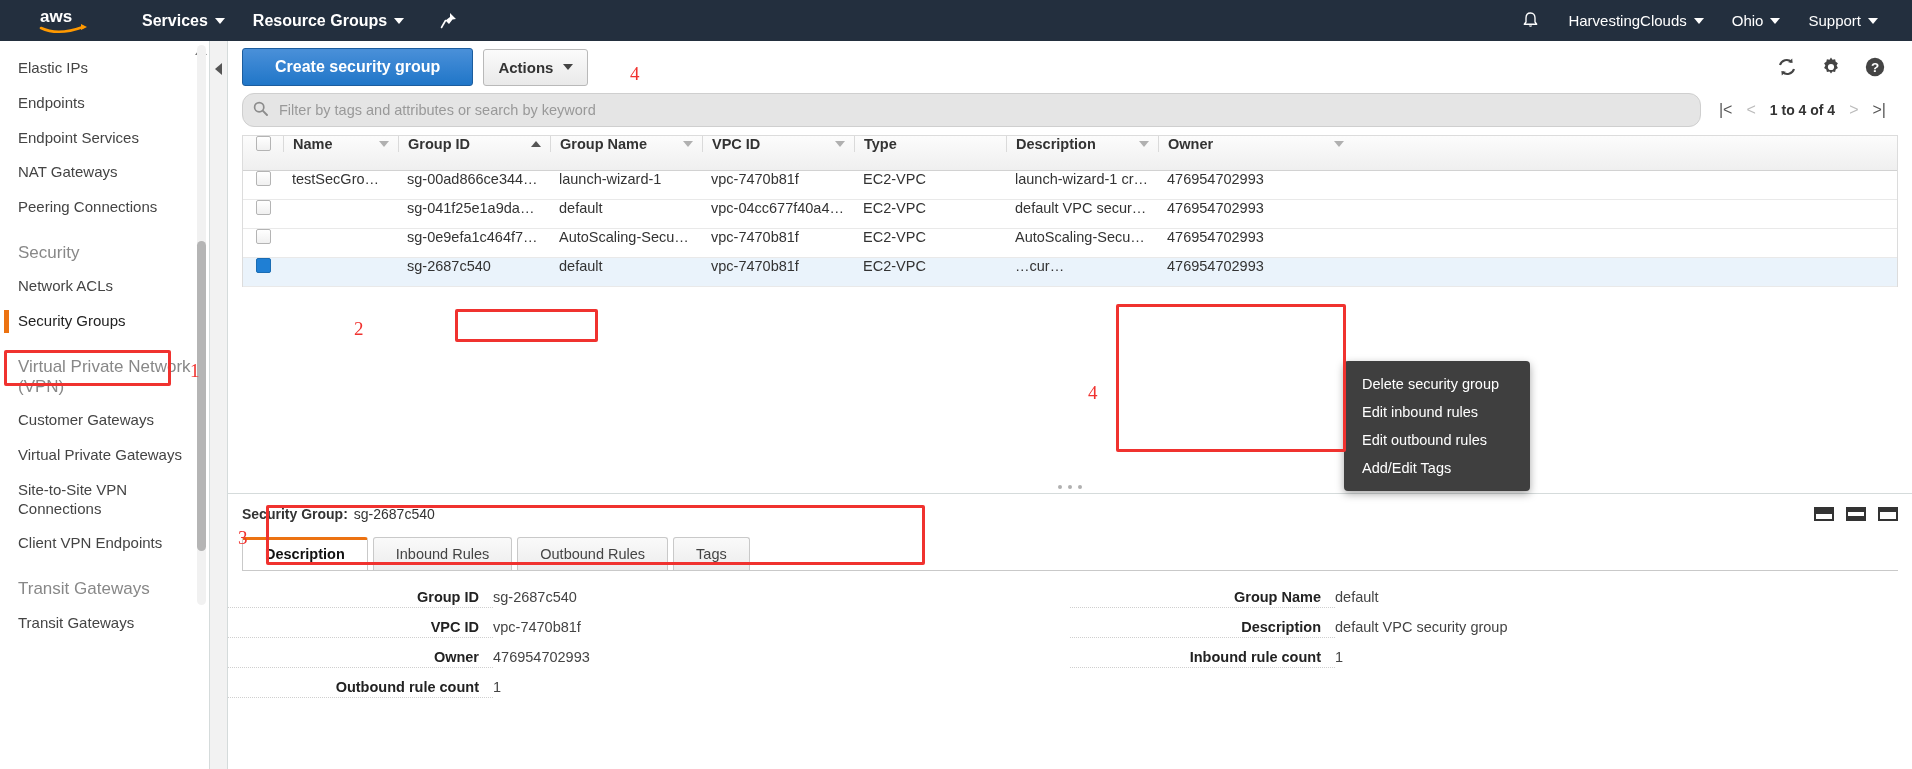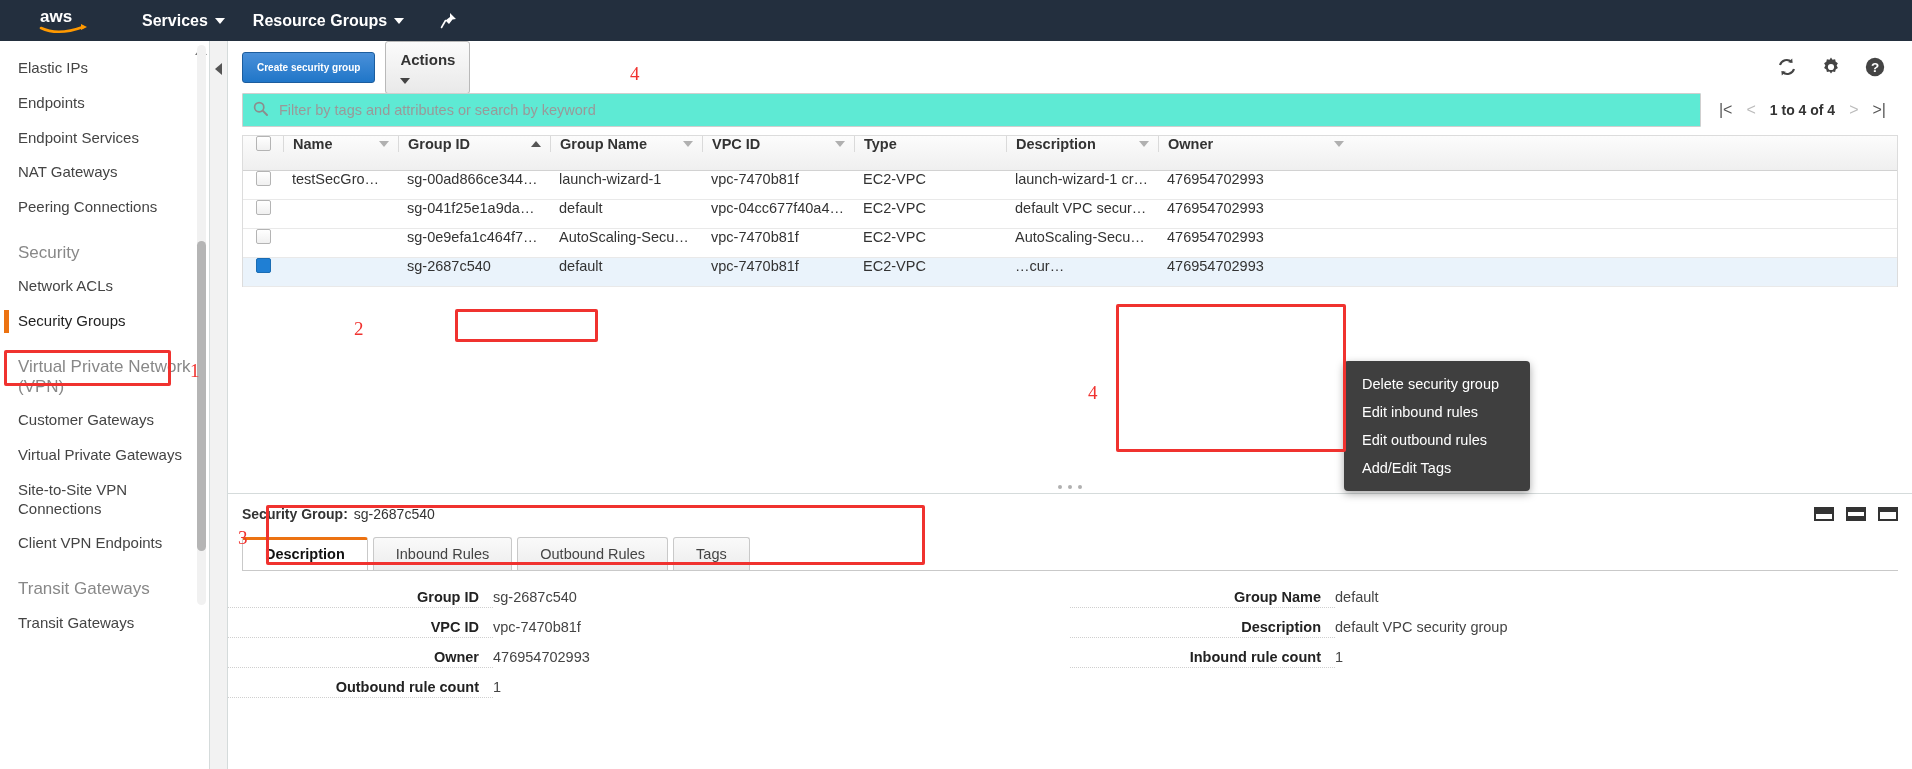--- a/index.html
+++ b/index.html
@@ -115,50 +115,49 @@
   #main { flex: 1; position: relative; background: #fff; overflow: hidden; }
 
   
   #toolbar {
     height: 52px; display: flex; align-items: center;
     padding: 0 14px; gap: 10px;
   }
   #create-btn {
     background: linear-gradient(#4a90d9, #2076c8);
     border: 1px solid #1c5d9e;
-    color: #fff; font-size: 10px; font-weight: bold;
-    padding: 9px 14px; border-radius: 3px; cursor: pointer;
+    color: #fff; font-size: 16px; font-weight: bold;
+    padding: 9px 32px; border-radius: 3px; cursor: pointer;
     white-space: nowrap;
   }
   #actions-btn {
     background: linear-gradient(#fbfbfb, #e9e9e9);
     border: 1px solid #b9b9b9;
     color: #333; font-size: 15px; font-weight: bold;
     padding: 9px 14px; border-radius: 3px; cursor: pointer;
-    display: flex; gap: 10px;
+    display: flex; align-items: center; gap: 10px;
     white-space: nowrap;
-    flex-direction: column;
   }
   .caret-dk {
     width: 0; height: 0;
     border-left: 5px solid transparent;
     border-right: 5px solid transparent;
     border-top: 6px solid #444;
   }
   #tb-right { margin-left: auto; display: flex; align-items: center; gap: 22px; padding-right: 12px; }
   .tb-icon { cursor: pointer; display: flex; align-items: center; }
 
   
   #searchrow {
     display: flex; align-items: stretch;
     margin: 0 14px; height: 34px;
   }
   #search-box {
-    flex: 1; border: 1px solid #cfcfcf; border-radius: 1px;
-    background: #5eead4; display: flex; align-items: center;
+    flex: 1; border: 1px solid #cfcfcf; border-radius: 12px;
+    background: #e5e5e5; display: flex; align-items: center;
     padding: 0 10px; gap: 9px;
   }
   #search-input {
     border: none; outline: none; flex: 1;
     font-size: 14.5px; color: #555;
     font-family: "Liberation Sans", sans-serif;
     background: transparent;
   }
   #search-input::placeholder { color: #999; }
   #pager {
@@ -296,20 +295,40 @@
   </div>
   <div class="nav-item">
     <span>Resource Groups</span>
     <i class="caret-d"></i>
   </div>
   <div id="pin-icon">
     <svg width="17" height="17" viewBox="0 0 17 17">
       <path d="M10 1 L16 7 L12.5 7.6 L9 12 L5.5 8.5 L10 5 z" fill="#fff"></path>
       <path d="M5.5 8.5 L1.5 15.5" stroke="#fff" stroke-width="1.6" stroke-linecap="round"></path>
     </svg>
+  </div>
+  <div id="nav-right">
+    <div class="nav-item">
+      <svg width="19" height="19" viewBox="0 0 19 19">
+        <path d="M9.5 2 C6.5 2 5 4 5 7 L5 11 L3.3 13.2 L15.7 13.2 L14 11 L14 7 C14 4 12.5 2 9.5 2 z" fill="none" stroke="#fff" stroke-width="1.35" stroke-linejoin="round"></path>
+        <path d="M7.8 14.6 a1.8 1.8 0 0 0 3.4 0" fill="#fff"></path>
+      </svg>
+    </div>
+    <div class="nav-item light">
+      <span>HarvestingClouds</span>
+      <i class="caret-d"></i>
+    </div>
+    <div class="nav-item light">
+      <span>Ohio</span>
+      <i class="caret-d"></i>
+    </div>
+    <div class="nav-item light">
+      <span>Support</span>
+      <i class="caret-d"></i>
+    </div>
   </div>
 </div>
 
 <div id="shell">
 
   <div id="sidebar">
     <div id="side-list">
         <div class="side-link">Elastic IPs</div>
         <div class="side-link">Endpoints</div>
         <div class="side-link">Endpoint Services</div>

